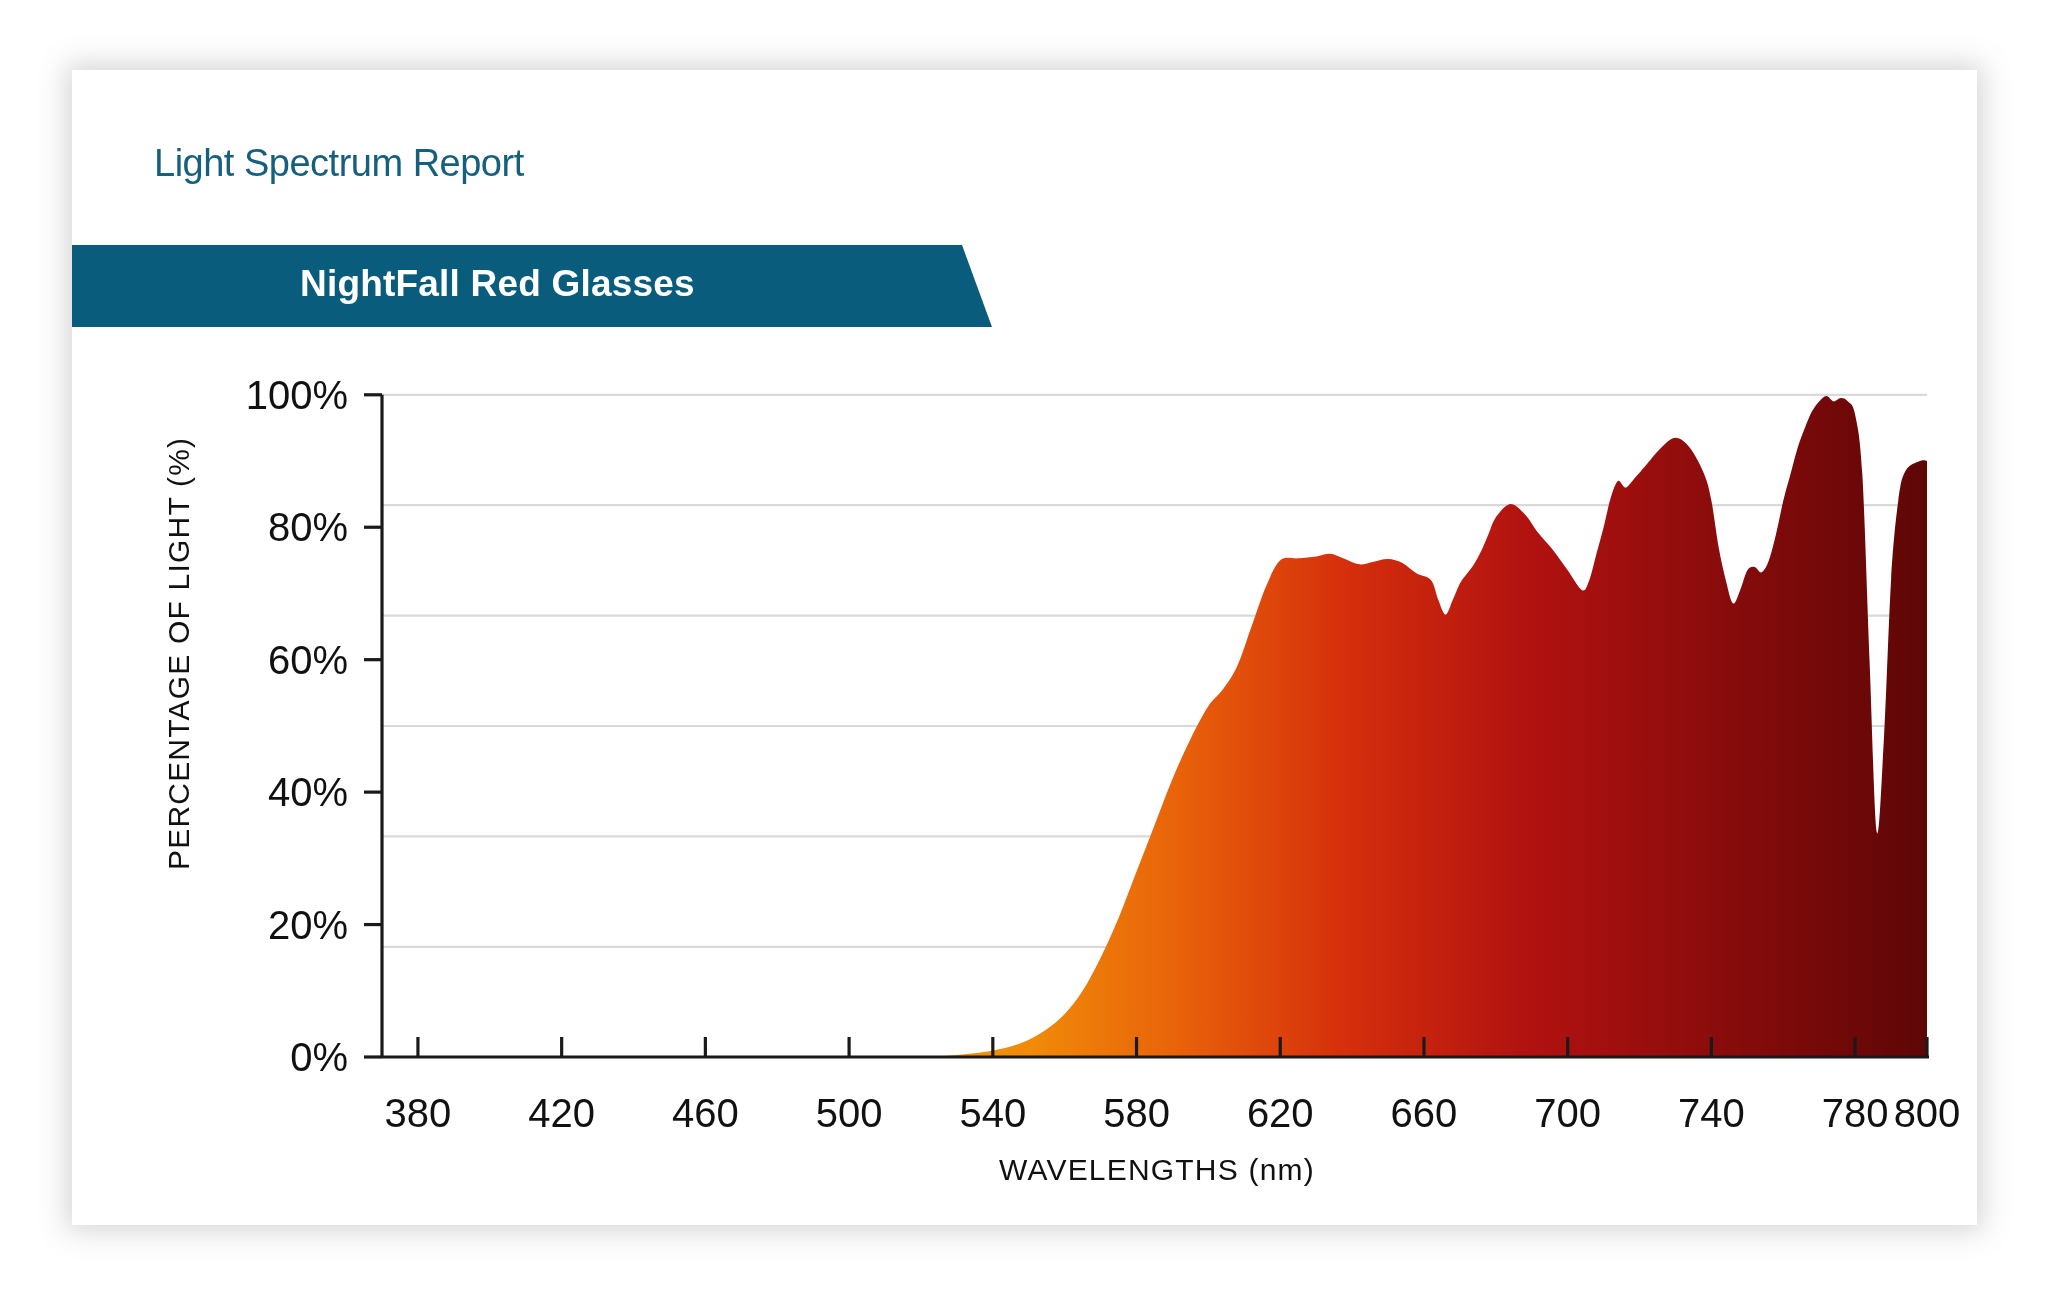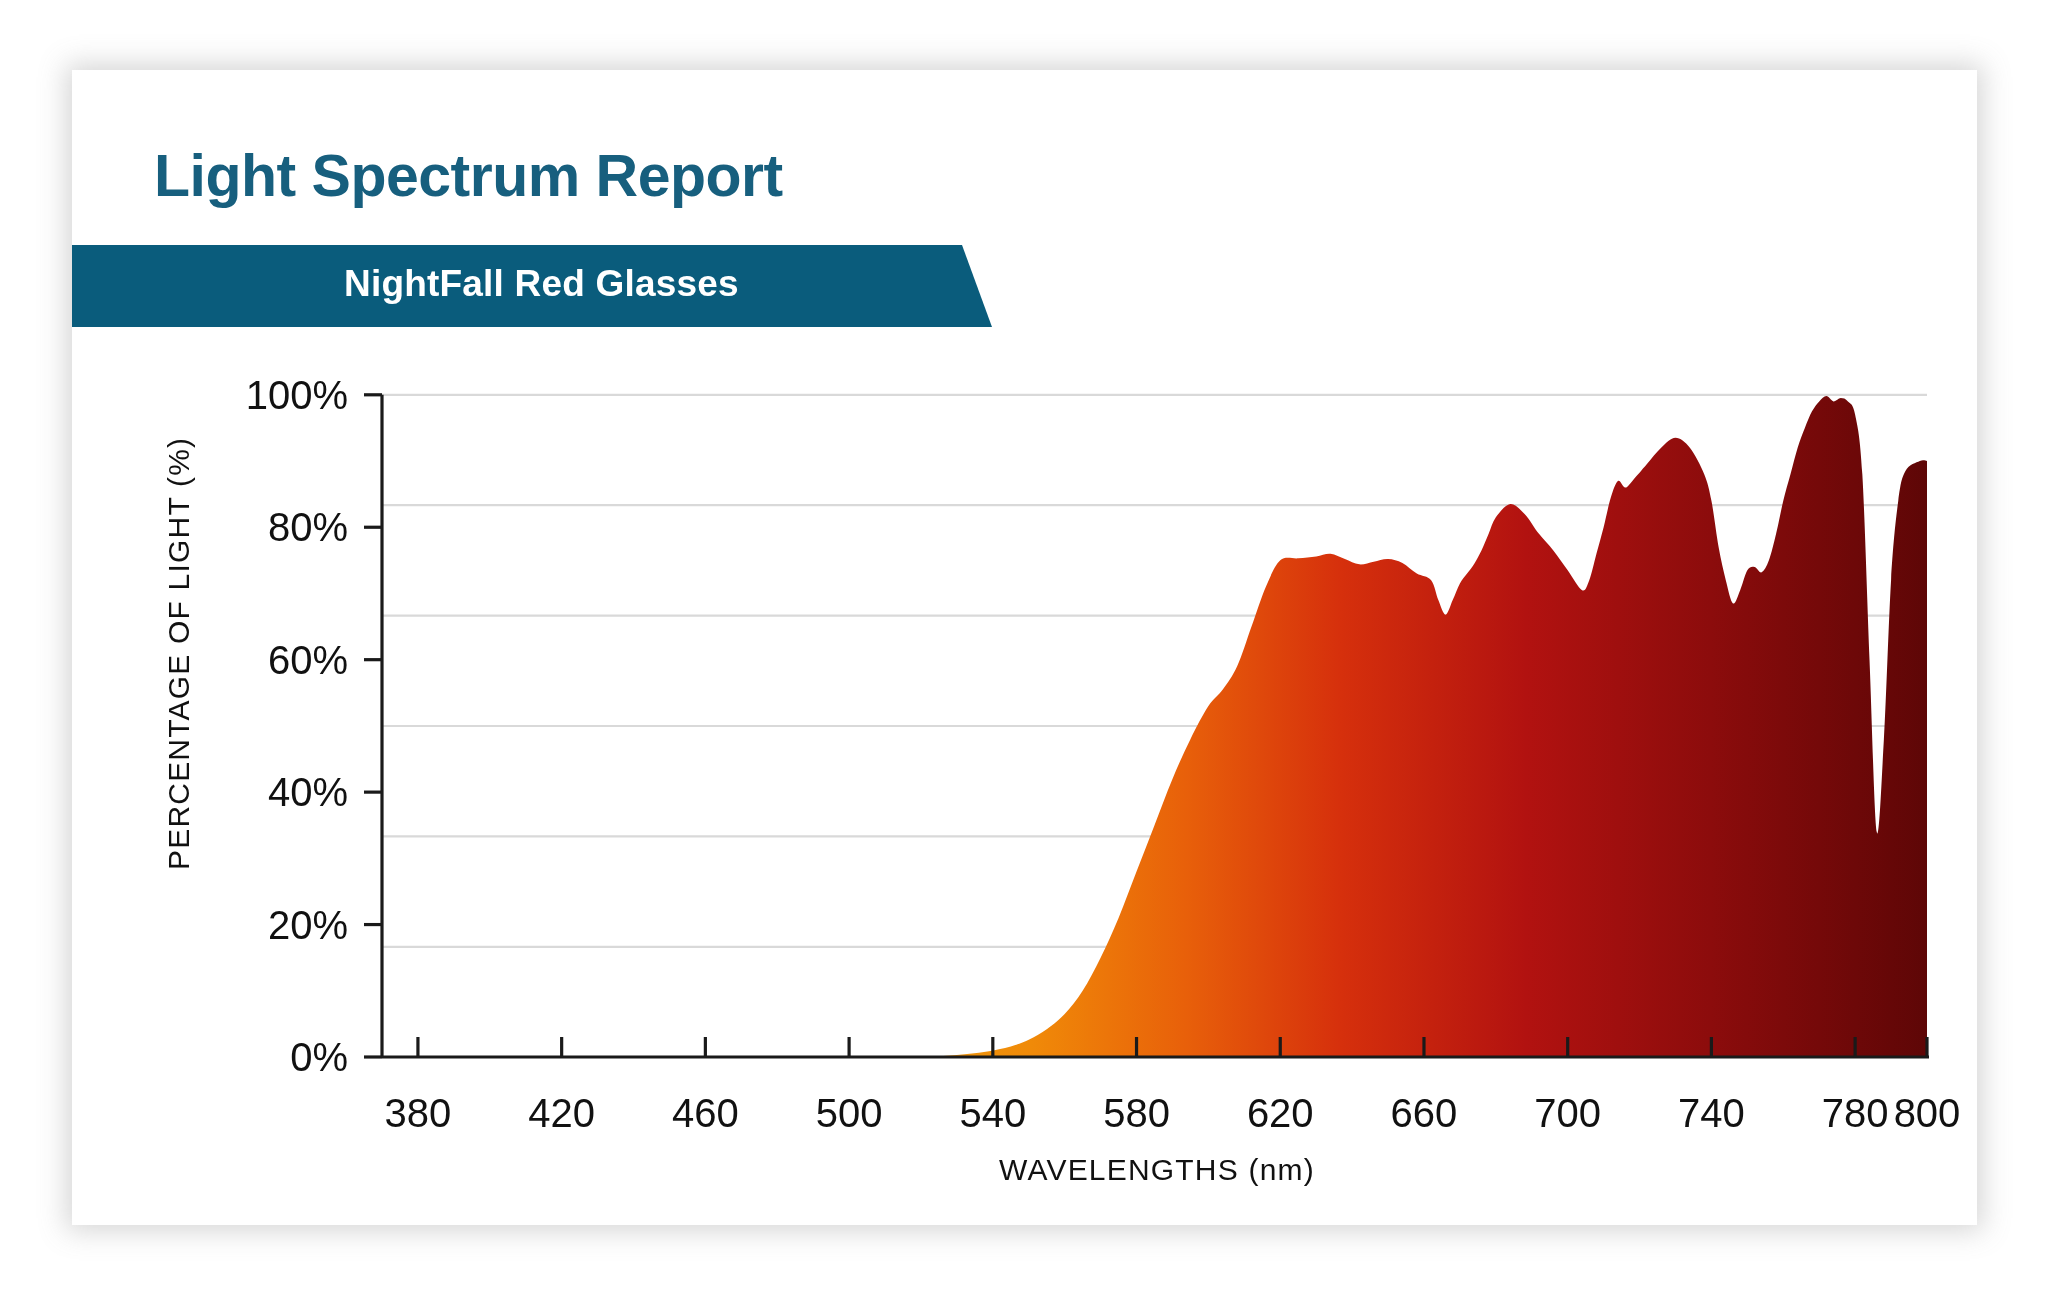--- a/index.html
+++ b/index.html
@@ -22,22 +22,22 @@
     top: 70px;
     width: 1905px;
     height: 1155px;
     background: #ffffff;
     box-shadow: 0 0 26px 6px rgba(120,120,120,0.30);
   }
   #report-title {
     position: absolute;
     left: 82px;
     top: 72px;
-    font-size: 59px;
-    font-weight: bold;
+    font-size: 38px;
+    font-weight: normal;
     color: #175F7E;
     letter-spacing: -0.5px;
     white-space: nowrap;
     text-align: center;
   }
   #subtitle-banner {
     position: absolute;
     left: 0px;
     top: 175px;
     width: 930px;
@@ -48,21 +48,20 @@
   }
   #subtitle-text {
     position: absolute;
     left: 228px;
     top: 193px;
     font-size: 37px;
     font-weight: bold;
     color: #ffffff;
     letter-spacing: 0.2px;
     white-space: nowrap;
-    margin-left: 44px;
   }
   #chart-area {
     position: absolute;
     left: 0px;
     top: 240px;
     width: 1905px;
     height: 880px;
   }
   #chart-svg { display: block; }
 

